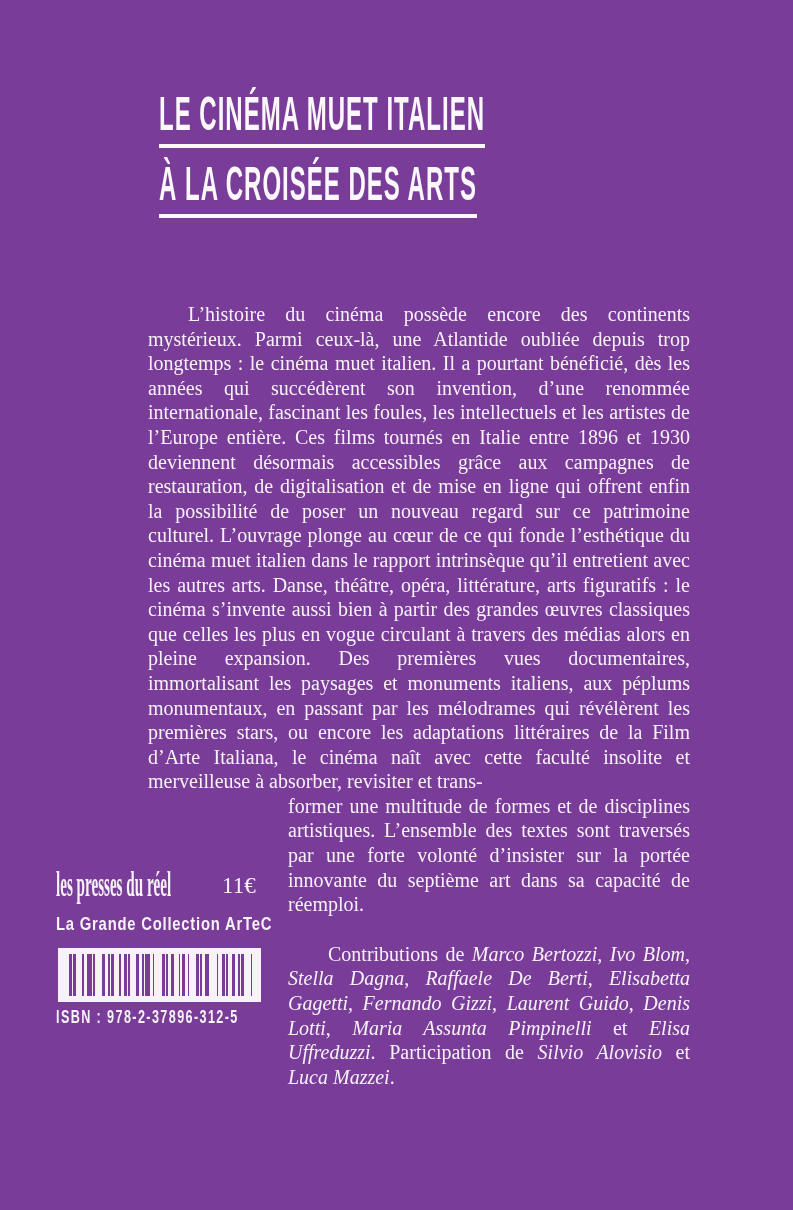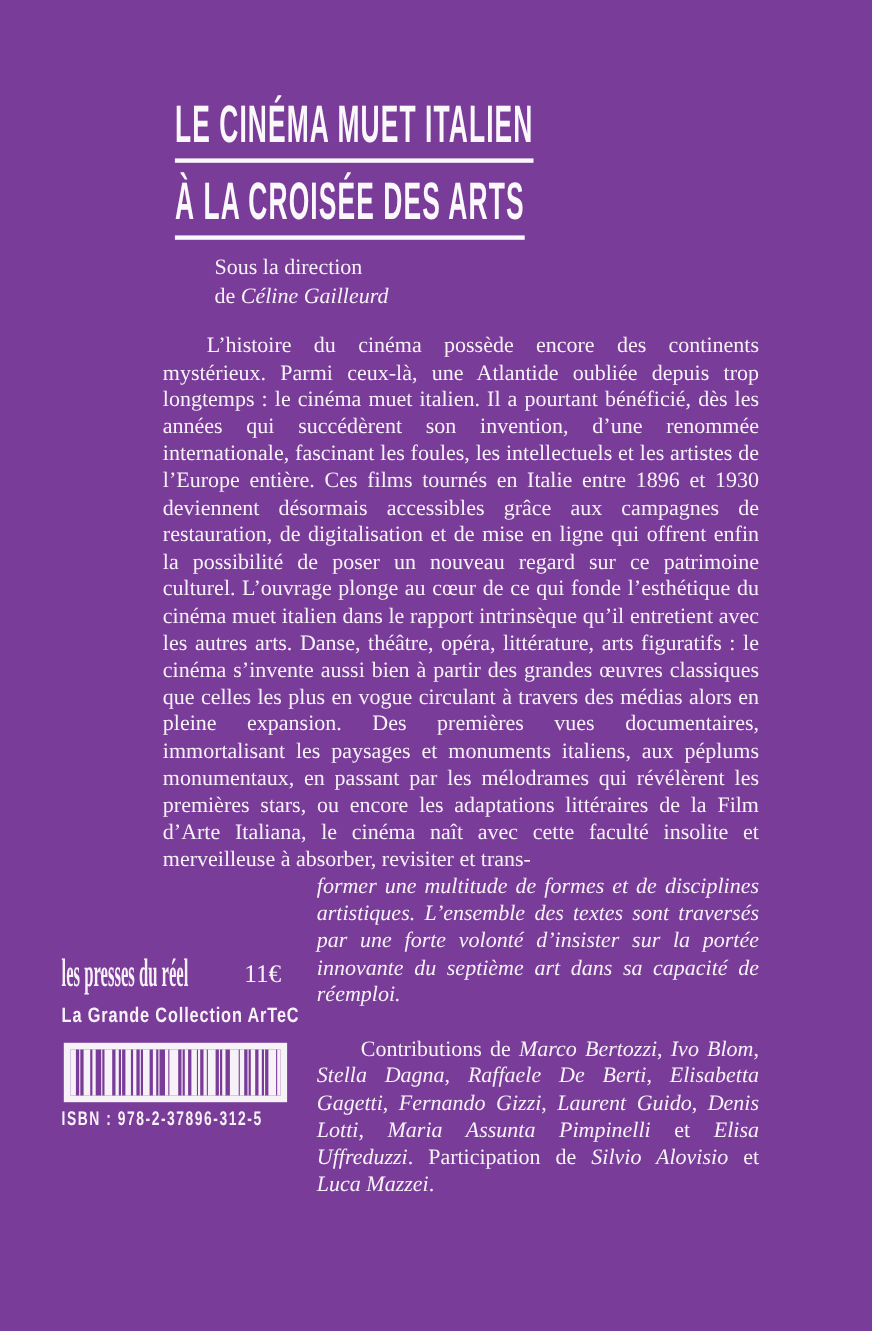--- a/index.html
+++ b/index.html
@@ -40,21 +40,21 @@
   .direction em { font-style: italic; }
 
   
   .textcol {
     position: absolute; left: 148px; top: 302px; width: 542px;
     font-size: 20px; line-height: 24.6px;
     text-align: justify;
   }
   .textcol p { margin: 0; }
   .p1 { text-indent: 40px; }
-  .p2 { margin-left: 140px !important; width: 402px; font-style: italic; }
+  .p2 { margin-left: 140px !important; width: 402px; }
   .contrib {
     margin-left: 140px !important; width: 402px;
     margin-top: 25px !important;
     text-indent: 40px;
   }
   .contrib em { font-style: italic; }
 
   
   .presses {
     position: absolute; left: 56px; top: 866px;
@@ -99,24 +99,20 @@
 
   <header class="title">
     <div class="title-line">
       <span class="tl">LE CINÉMA MUET ITALIEN</span>
     </div>
     <div class="title-line">
       <span class="tl">À LA CROISÉE DES ARTS</span>
     </div>
   </header>
 
-  <div class="direction">
-    <div>Sous la direction</div>
-    <div><span>de </span><em>Céline Gailleurd</em></div>
-  </div>
 
   <main class="textcol">
     <p class="p1">L’histoire du cinéma possède encore des continents mystérieux. Parmi ceux-là, une Atlantide oubliée depuis trop longtemps : le cinéma muet italien. Il a pourtant bénéficié, dès les années qui succédèrent son invention, d’une renommée internationale, fascinant les foules, les intellectuels et les artistes de l’Europe entière. Ces films tournés en Italie entre 1896 et 1930 deviennent désormais accessibles grâce aux campagnes de restauration, de digitalisation et de mise en ligne qui offrent enfin la possibilité de poser un nouveau regard sur ce patrimoine culturel. L’ouvrage plonge au cœur de ce qui fonde l’esthétique du cinéma muet italien dans le rapport intrinsèque qu’il entretient avec les autres arts. Danse, théâtre, opéra, littérature, arts figuratifs : le cinéma s’invente aussi bien à partir des grandes œuvres classiques que celles les plus en vogue circulant à travers des médias alors en pleine expansion. Des premières vues documentaires, immortalisant les paysages et monuments italiens, aux péplums monumentaux, en passant par les mélodrames qui révélèrent les premières stars, ou encore les adaptations littéraires de la Film d’Arte Italiana, le cinéma naît avec cette faculté insolite et merveilleuse à absorber, revisiter et trans-</p>
     <p class="p2">former une multitude de formes et de disciplines artistiques. L’ensemble des textes sont traversés par une forte volonté d’insister sur la portée innovante du septième art dans sa capacité de réemploi.</p>
     <p class="contrib"><span>Contributions de </span><em>Marco Bertozzi</em><span>, </span><em>Ivo Blom</em><span>, </span><em>Stella Dagna</em><span>, </span><em>Raffaele De Berti</em><span>, </span><em>Elisabetta Gagetti</em><span>, </span><em>Fernando Gizzi</em><span>, </span><em>Laurent Guido</em><span>, </span><em>Denis Lotti</em><span>, </span><em>Maria Assunta Pimpinelli</em><span> et </span><em>Elisa Uffreduzzi</em><span>. Participation de </span><em>Silvio Alovisio</em><span> et </span><em>Luca Mazzei</em><span>.</span></p>
   </main>
 
   <aside>
     <span class="presses">les presses du réel</span>
     <span class="price">11€</span>

